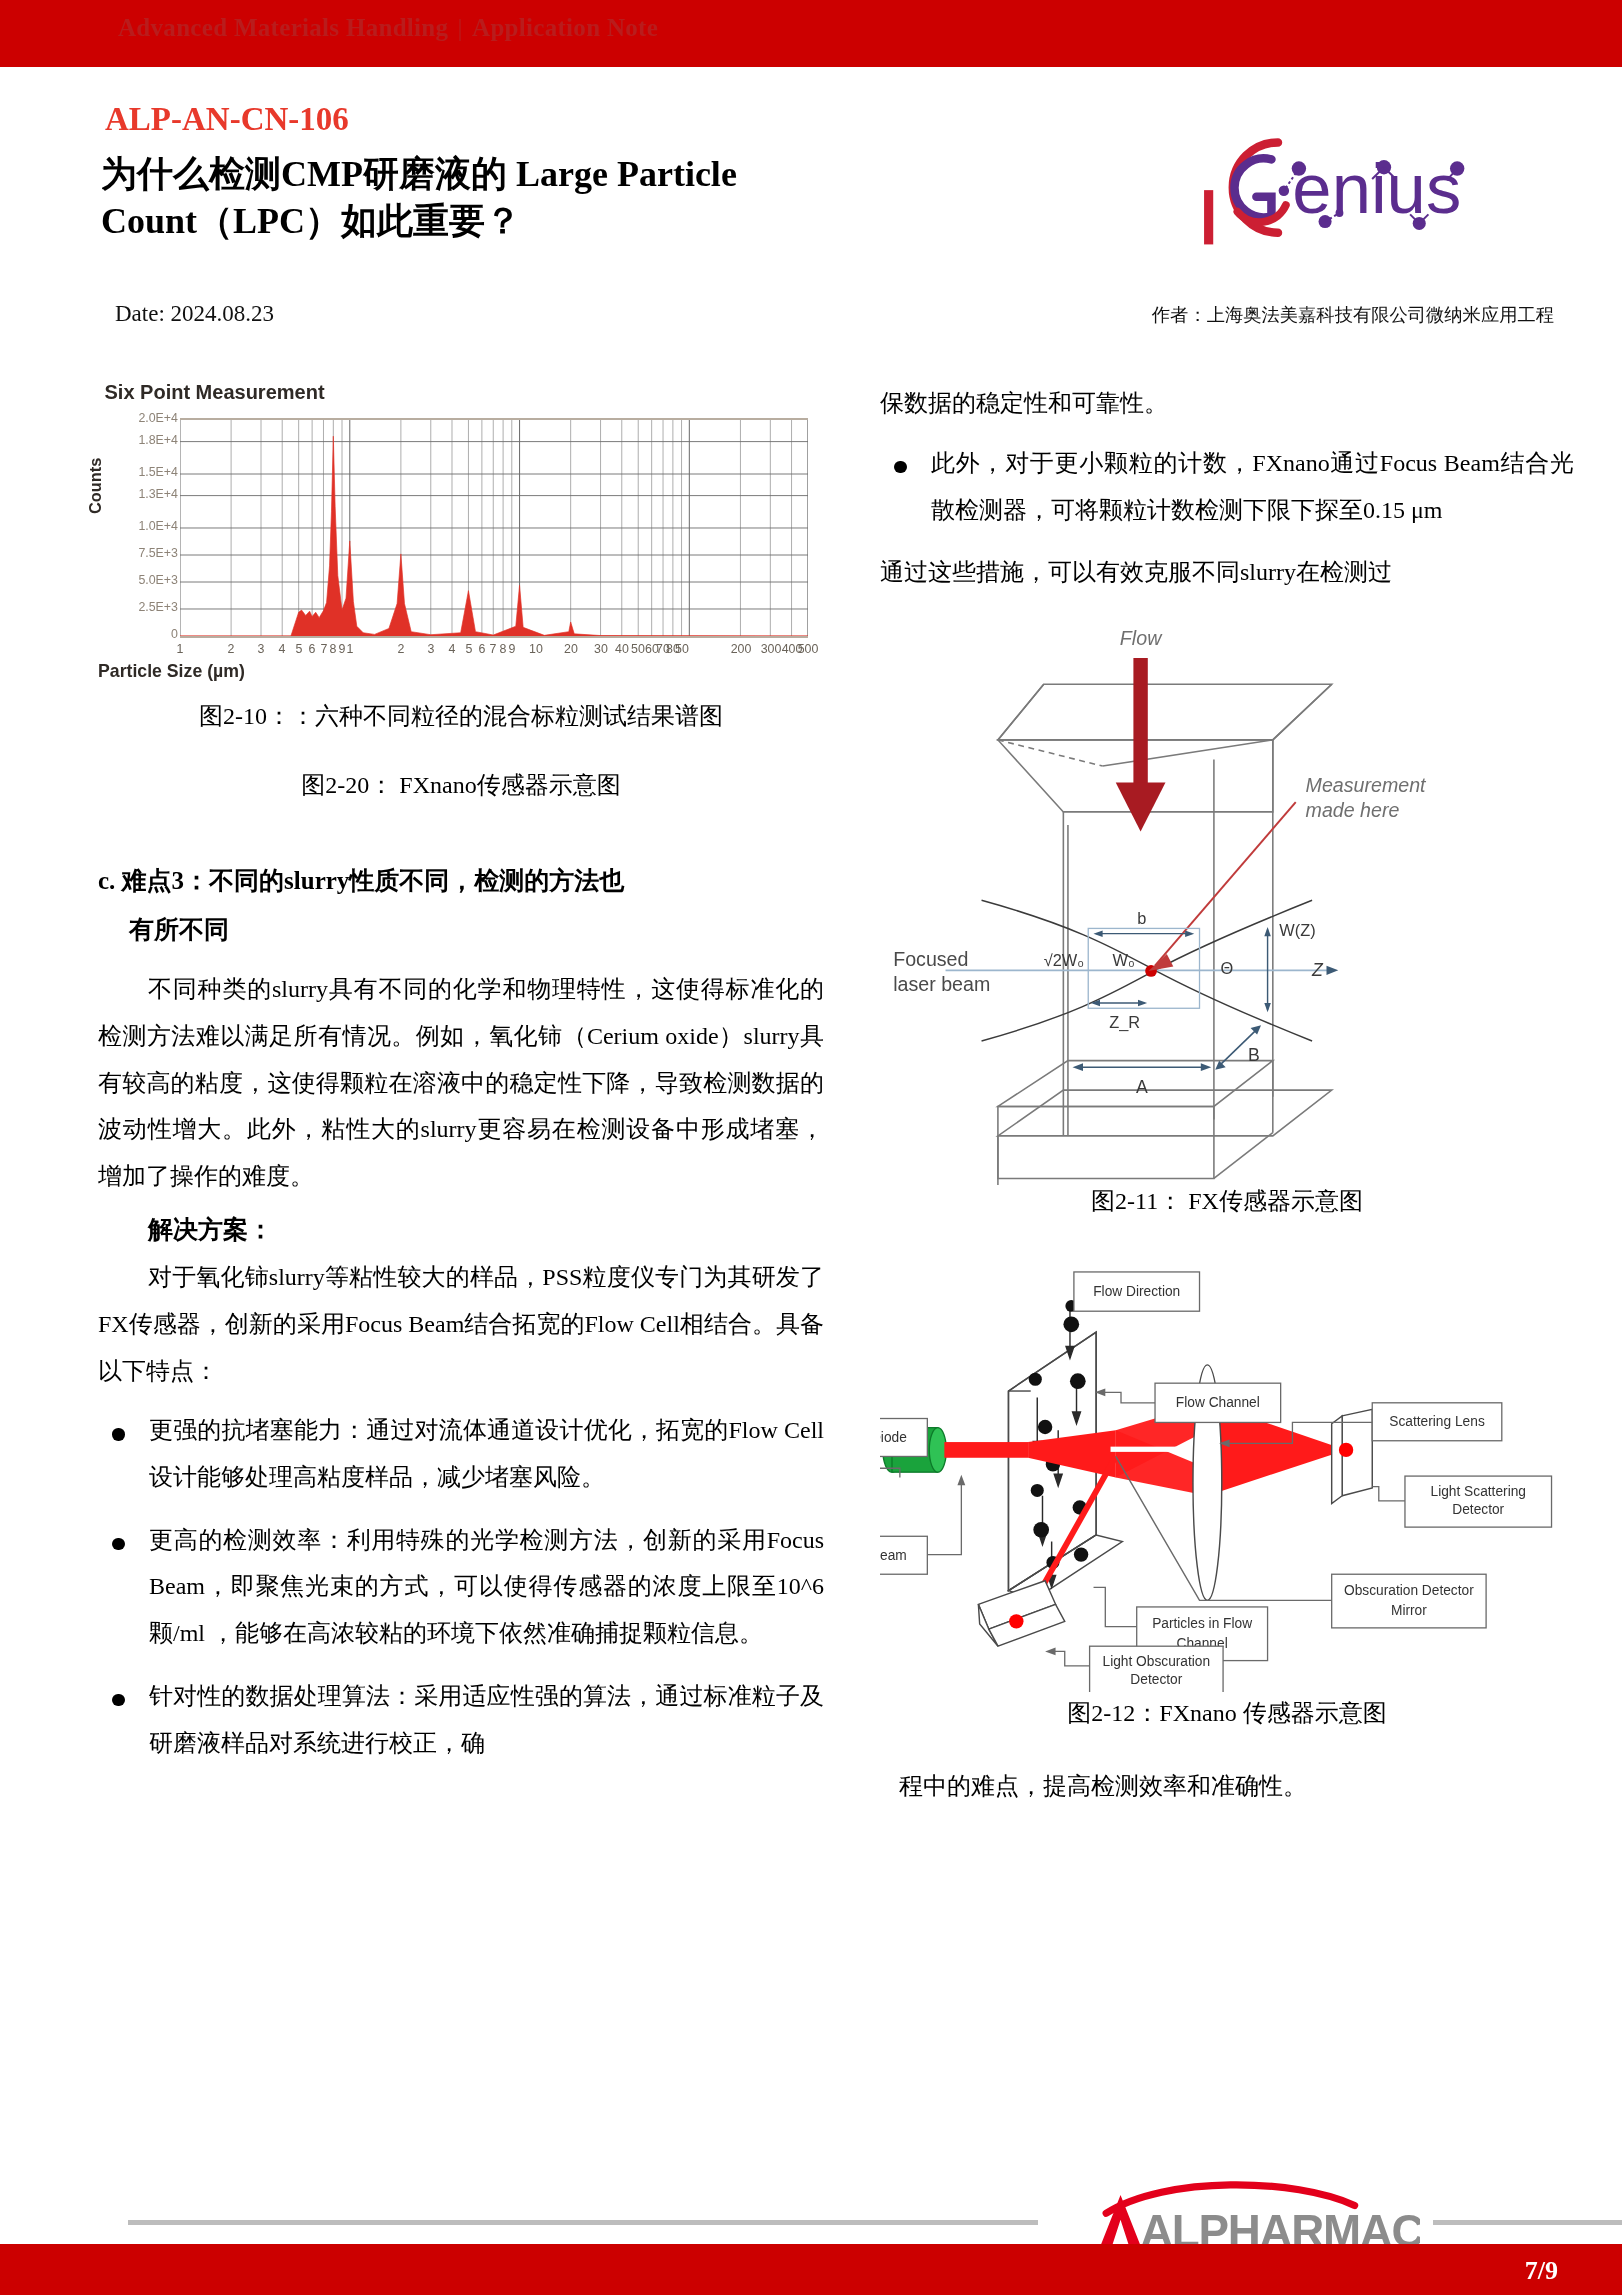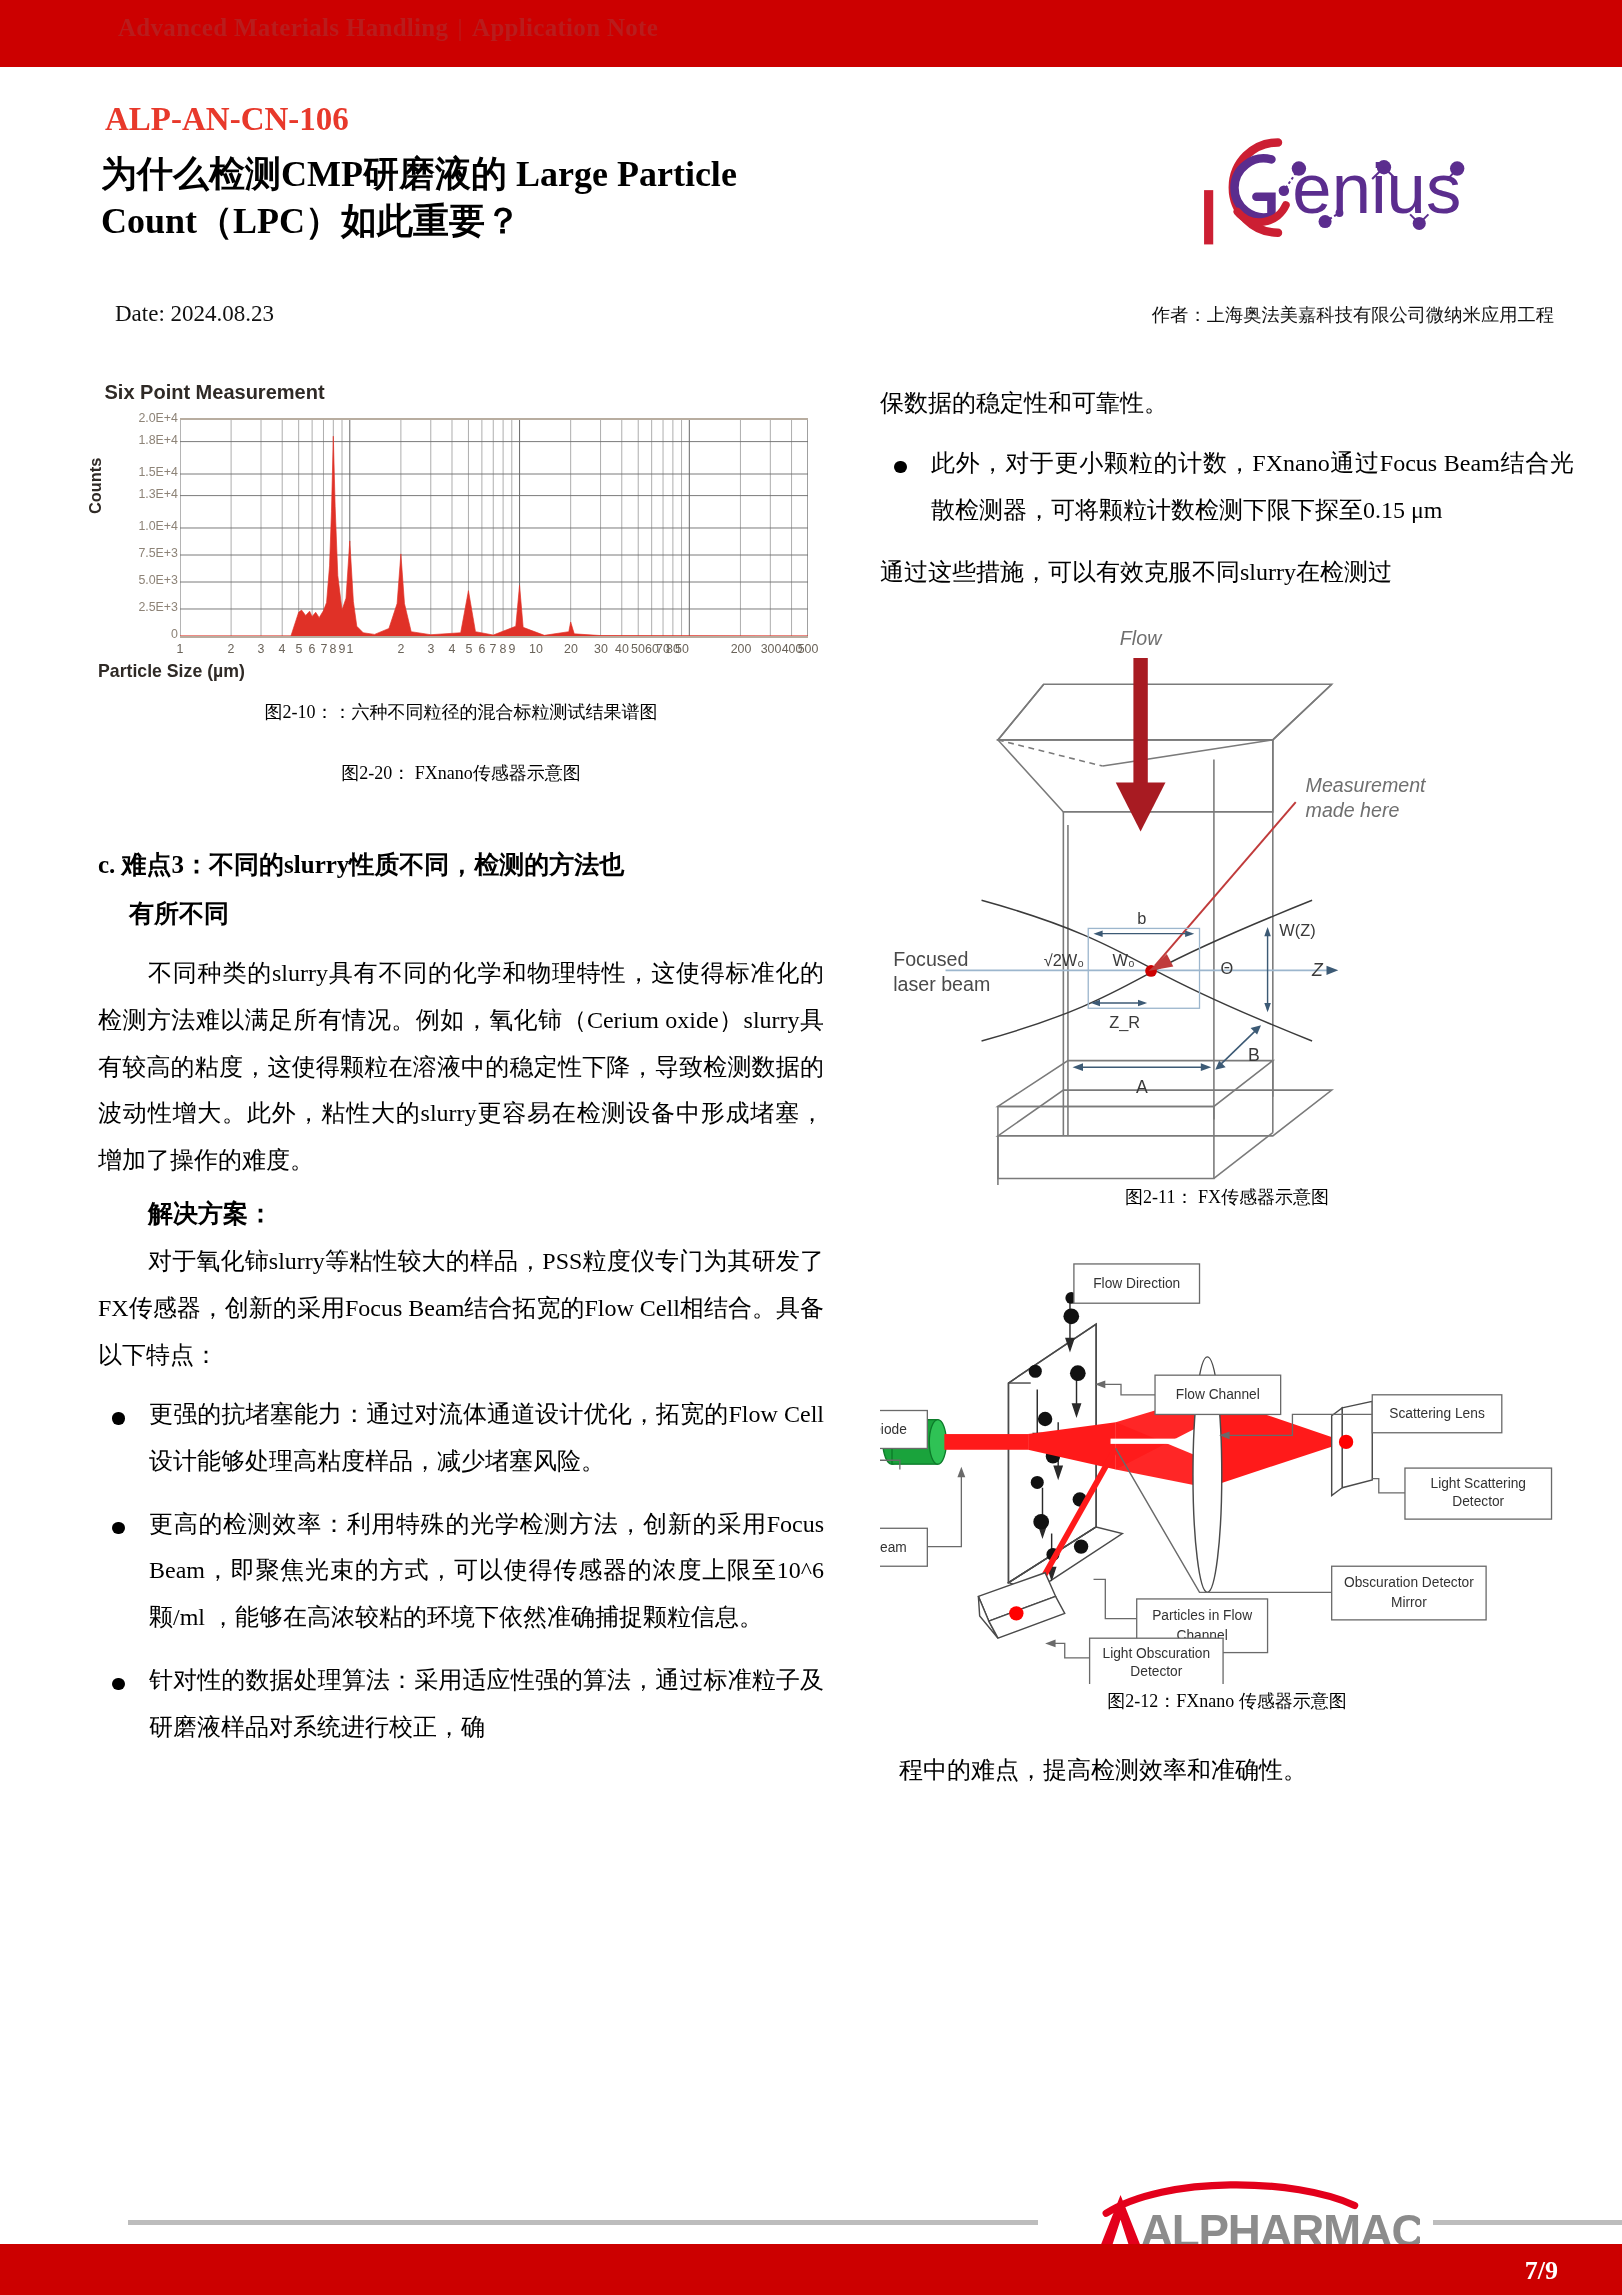--- a/index.html
+++ b/index.html
@@ -84,21 +84,21 @@
     font-family:"Liberation Serif", serif;
     font-size:24px;line-height:1.95;
     padding-left:51px;margin-bottom:15.7px;text-align:justify;
   }
   ul.bullets li::before{
     content:"";position:absolute;left:14.4px;top:21px;
     width:12.4px;height:12.4px;border-radius:50%;background:#000;
   }
   .caption{
     font-family:"Liberation Serif", serif;
-    font-size:18px;text-align:center;margin:11.8px 0 0 0;color:#000;
+    font-size:24px;text-align:center;margin:11.8px 0 0 0;color:#000;
   }
 
   
   .chart-box{position:relative;width:726px;height:308px;}
   .chart-title{
     position:absolute;left:6.5px;top:1.3px;
     font-family:"Liberation Sans", sans-serif;
     font-size:20px;font-weight:bold;color:#2f2a26;
   }
   .ylabel{

